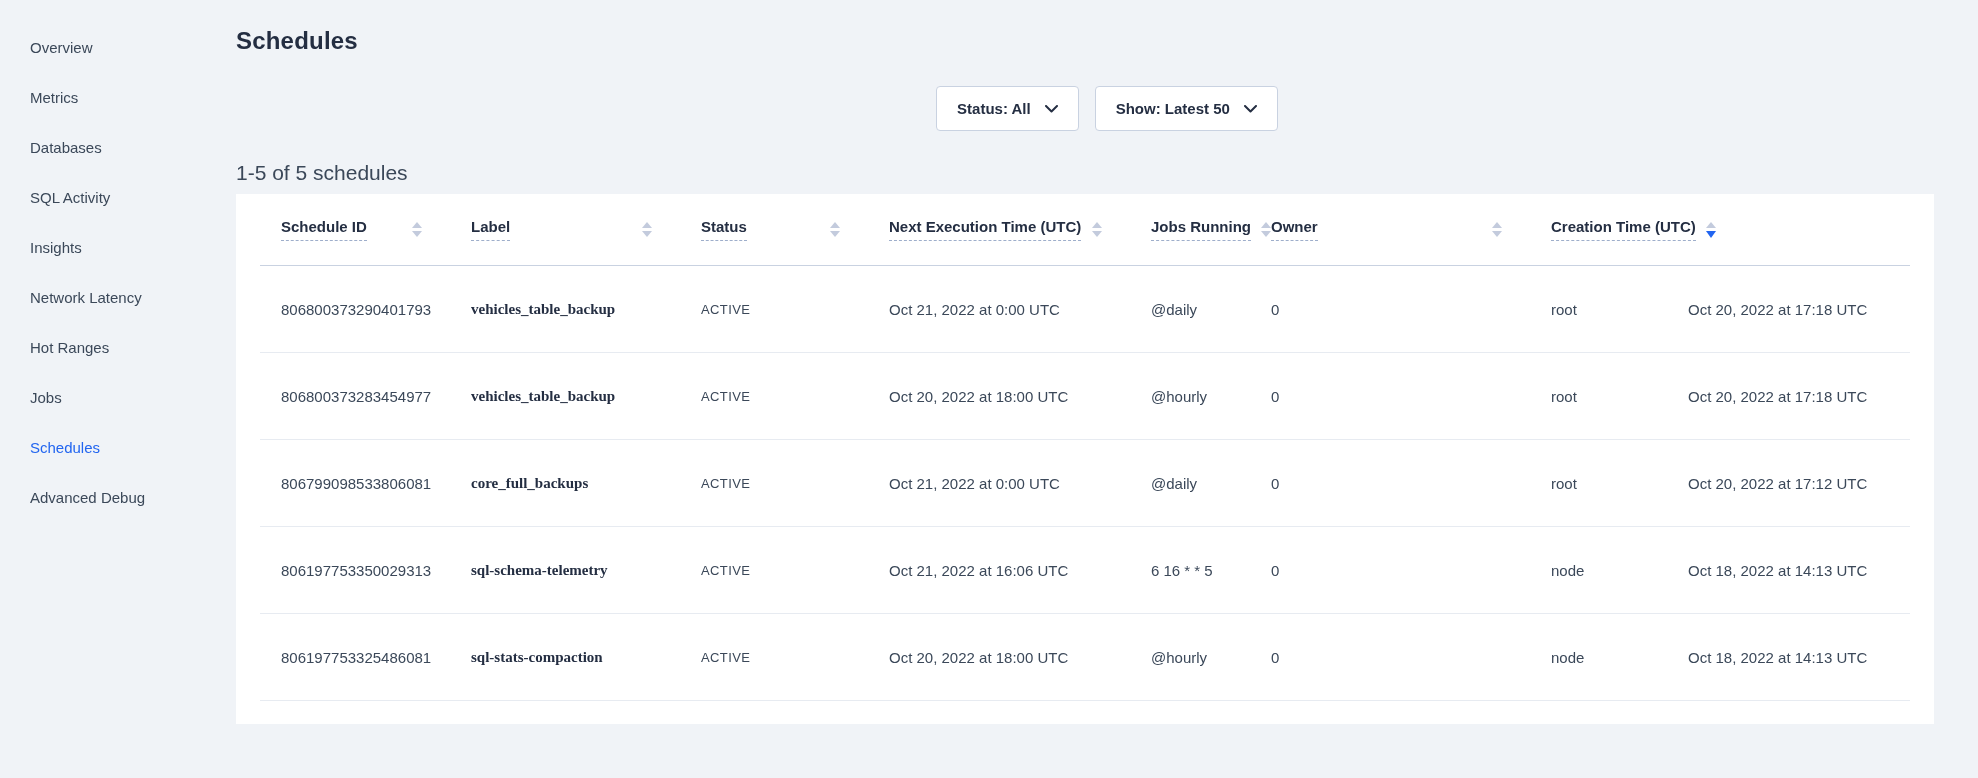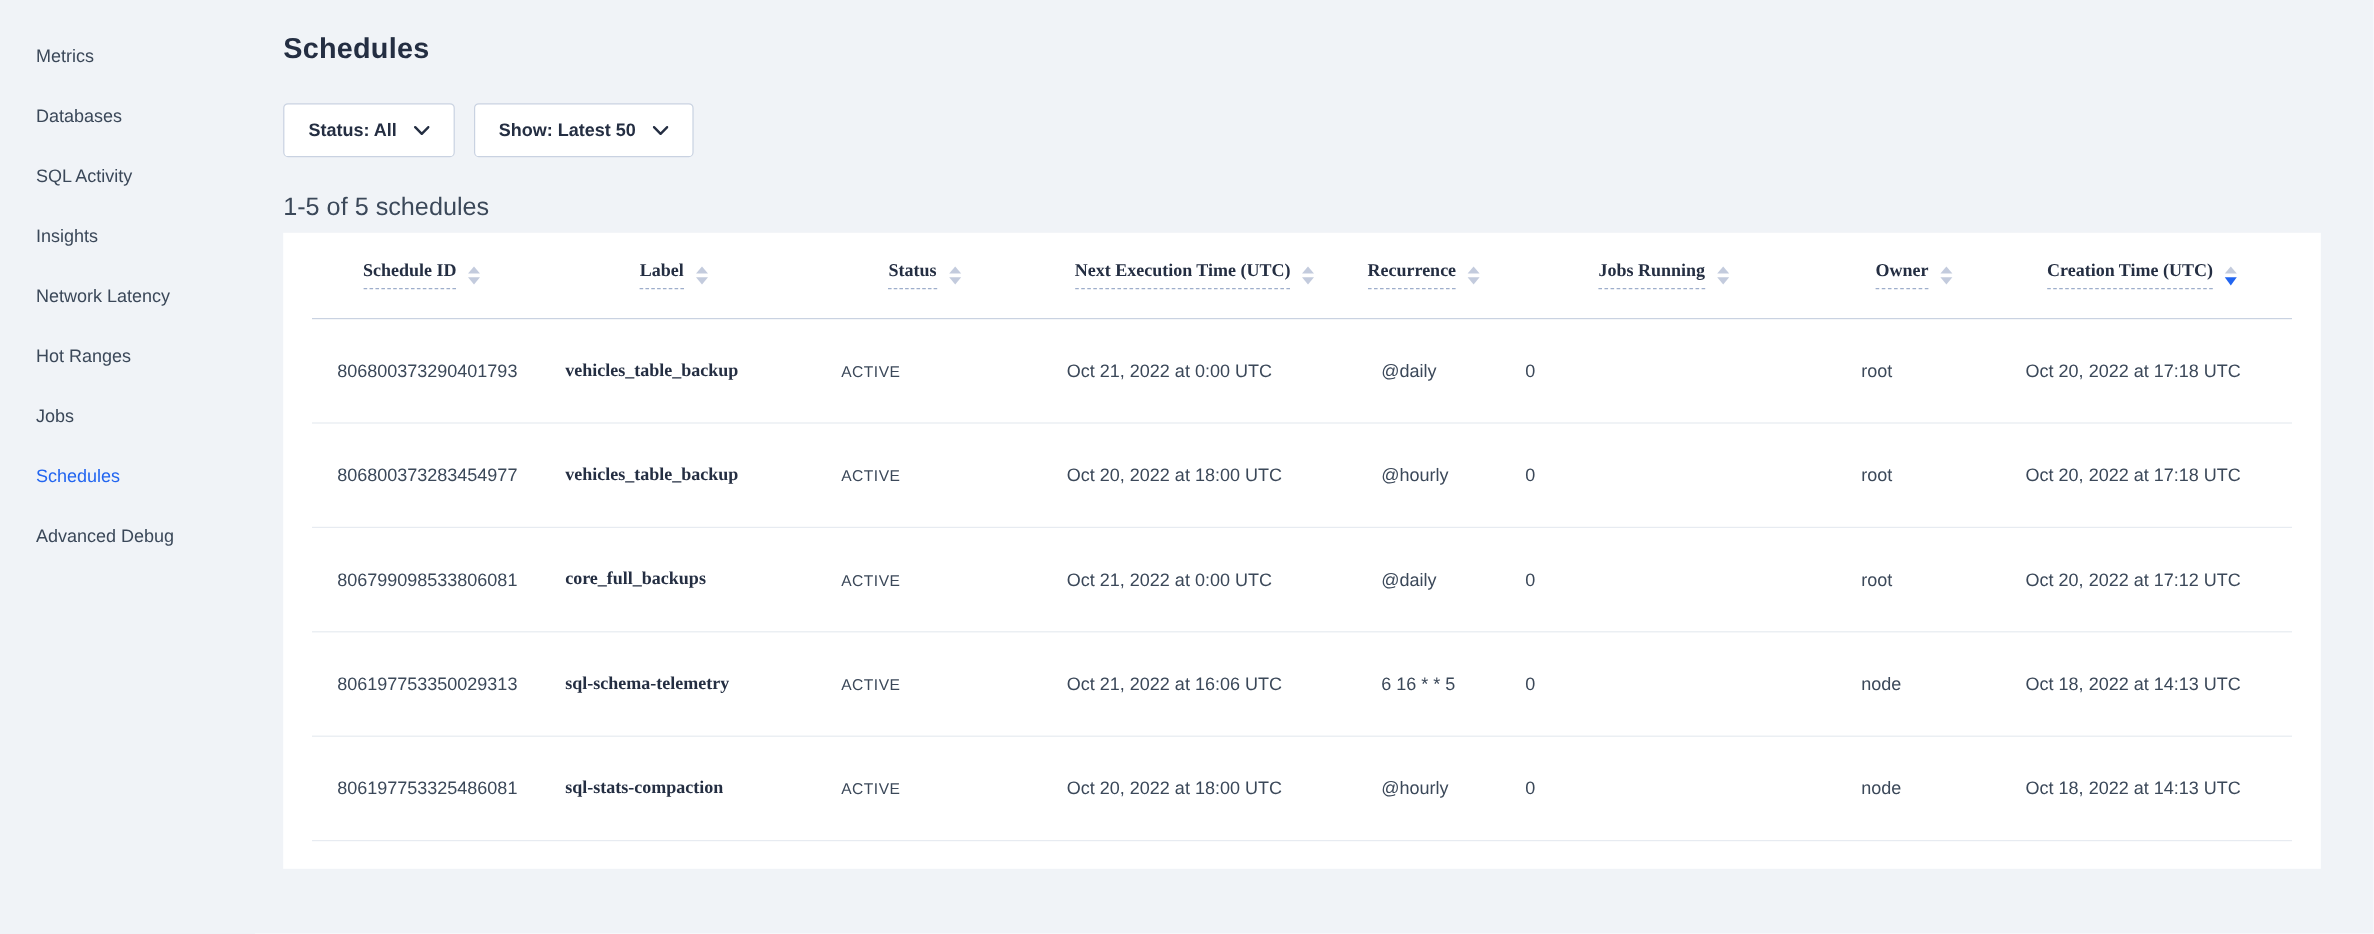--- a/index.html
+++ b/index.html
@@ -31,21 +31,21 @@
     cursor:pointer;white-space:nowrap;
   }
   .sidebar li.active{color:var(--accent);}
 
   
   .main{position:absolute;left:236px;top:0;width:1742px;}
   .page-title{
     margin-top:27px;font-size:24px;line-height:28px;font-weight:700;
     color:var(--heading);letter-spacing:.2px;
   }
-  .filters{margin-top:31px;display:flex;gap:16px;}
+  .filters{margin-top:31px;display:flex;gap:16px;justify-content:center;}
   .dropdown{
     height:45px;display:inline-flex;align-items:center;gap:14px;
     padding:0 20px;background:var(--card-bg);
     border:1px solid var(--border);border-radius:4px;
     font-family:"Liberation Sans", sans-serif;
     font-size:15px;font-weight:700;color:var(--heading);cursor:pointer;
   }
   .chev{display:inline-block;}
   .count{margin-top:30px;font-size:21px;color:var(--text);}
 
@@ -54,22 +54,22 @@
     margin-top:9px;width:1698px;height:530px;background:var(--card-bg);
     overflow:hidden;
   }
   .grid-row{
     display:grid;
     grid-template-columns:190px 230px 188px 262px 120px 280px 137px 1fr;
     margin:0 24px;
   }
   .thead-row{height:72px;border-bottom:1px solid var(--border);}
   .th{
-    display:flex;align-items:center;justify-content:center;
-    padding-left:21px;padding-right:28px;cursor:pointer;min-width:0;font-family:Liberation Serif, serif;
+    display:flex;align-items:center;justify-content:space-between;
+    padding-left:21px;padding-right:28px;cursor:pointer;min-width:0;
   }
   .th .th-label{
     font-size:15px;font-weight:700;color:var(--heading);
     padding-bottom:5px;border-bottom:1px dashed var(--dash);
     white-space:nowrap;
   }
   .sort-icon{display:flex;flex-direction:column;gap:3px;flex:none;margin-left:10px;}
   .tri-up{width:0;height:0;border-left:5px solid transparent;border-right:5px solid transparent;border-bottom:6px solid var(--sort-idle);}
   .tri-down{width:0;height:0;border-left:5px solid transparent;border-right:5px solid transparent;border-top:6px solid var(--sort-idle);}
   .th.sort-desc .tri-down{border-top-color:var(--accent);border-top-width:7px;}
@@ -86,20 +86,23 @@
   .td.status{font-size:13px;letter-spacing:.4px;}
 </style>
 </head>
 <body>
 
 <div class="screen">
 
   <nav class="sidebar">
     <ul>
 
+    <li>
+        <span>Overview</span>
+      </li>
         <li>
         <span>Metrics</span>
       </li>
         <li>
         <span>Databases</span>
       </li>
         <li>
         <span>SQL Activity</span>
       </li>
         <li>
@@ -170,27 +173,20 @@
           </span>
         </div>
           <div class="th">
           <span class="th-label">Next Execution Time (UTC)</span>
           <span class="sort-icon">
             <span class="tri-up"></span>
             <span class="tri-down"></span>
           </span>
         </div>
           <div class="th">
-          <span class="th-label">Recurrence</span>
-          <span class="sort-icon">
-            <span class="tri-up"></span>
-            <span class="tri-down"></span>
-          </span>
-        </div>
-          <div class="th">
           <span class="th-label">Jobs Running</span>
           <span class="sort-icon">
             <span class="tri-up"></span>
             <span class="tri-down"></span>
           </span>
         </div>
           <div class="th">
           <span class="th-label">Owner</span>
           <span class="sort-icon">
             <span class="tri-up"></span>

